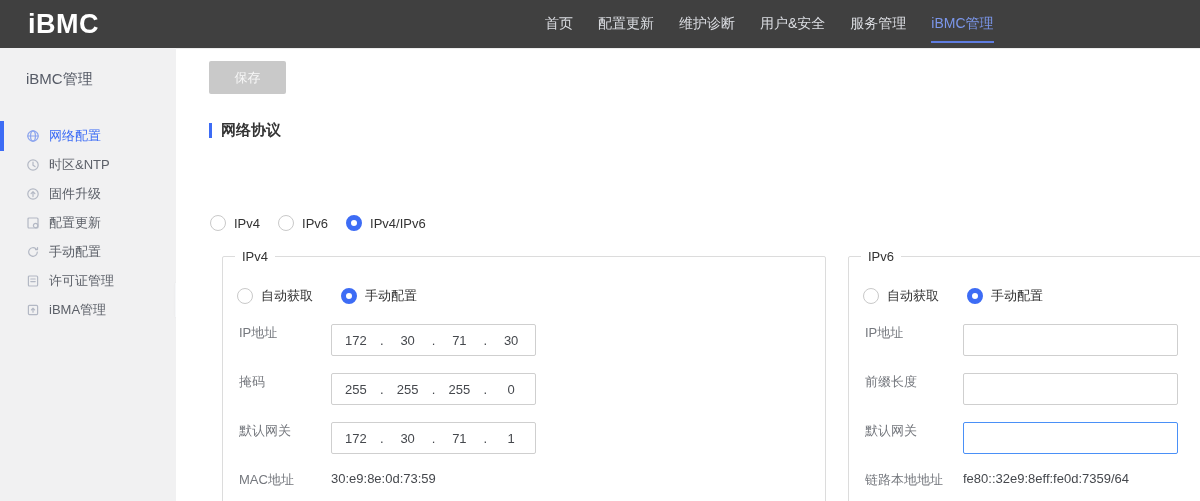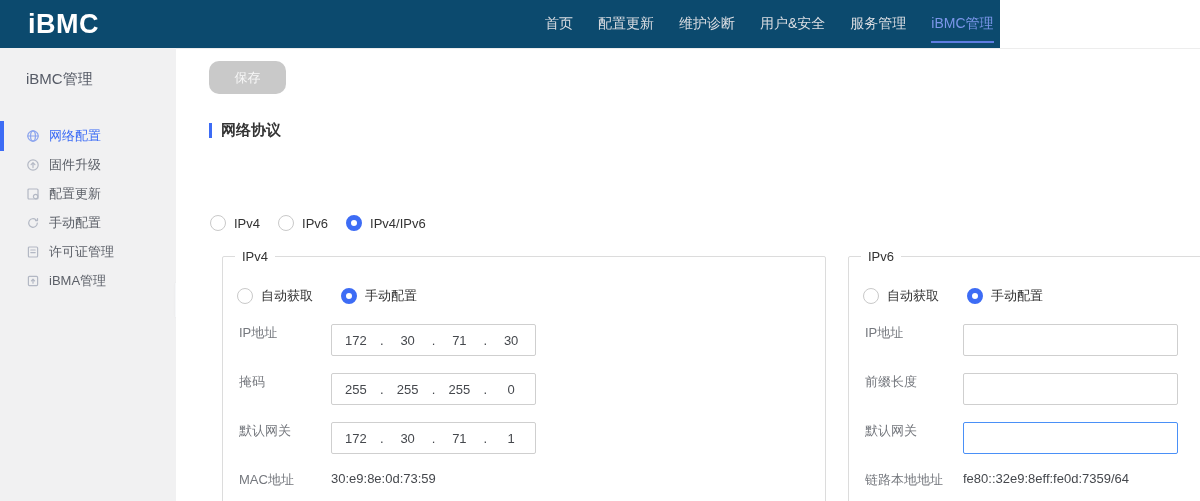--- a/index.html
+++ b/index.html
@@ -1,21 +1,21 @@
 <!DOCTYPE html>
 <html><head>
 <meta charset="utf-8">
 <style>
   * { margin:0; padding:0; box-sizing:border-box; }
   html,body { width:1200px; height:501px; overflow:hidden; background:#fff;
               font-family:"Liberation Sans","DejaVu Sans",sans-serif; }
 
   
-  .navbar { position:absolute; left:0; top:0; width:1000px; height:48px;
-            background:#0c4a6e; display:flex; align-items:center; z-index:5; }
+  .navbar { position:absolute; left:0; top:0; width:1200px; height:48px;
+            background:#404040; display:flex; align-items:center; z-index:5; }
   .logo { margin-left:28px; font-size:27px; font-weight:bold; color:#ffffff; letter-spacing:0.5px; }
   .nav-menu { position:absolute; left:545px; top:0; height:48px; display:flex; gap:25px; }
   .nav-item { position:relative; height:48px; display:flex; align-items:center;
               font-size:14px; color:#dcdee3; cursor:pointer; white-space:nowrap; }
   .nav-item.active { color:#7b96ea; }
   .nav-item.active::after { content:""; position:absolute; left:0; right:0; bottom:5px;
               height:2px; background:#5e7ce0; }
 
   
   .sidebar { position:absolute; left:0; top:48px; width:176px; height:453px;
@@ -33,21 +33,21 @@
                transform:translateY(-50%); width:4px; height:30px; background:#3d6cf5; }
   .collapse-handle { position:absolute; right:-15px; top:235px; width:16px; height:34px;
                background:#f6f7f9; border-radius:0 16px 16px 0;
                box-shadow:1px 0 3px rgba(0,0,0,0.10); display:flex; align-items:center;
                justify-content:center; color:#3d6cf5; font-size:13px; cursor:pointer; }
 
   
   .main { position:absolute; left:176px; top:48px; width:1024px; height:453px;
           background:#fff; overflow:hidden; border-top:1px solid #ededed; }
   .save-btn { position:absolute; left:33px; top:12px; width:77px; height:33px;
-          background:#c9c9c9; color:#f7f7f7; border:none; border-radius:10px;
+          background:#c9c9c9; color:#f7f7f7; border:none; border-radius:2px;
           font-size:13px; font-family:Liberation Serif, serif; }
   .section-header { position:absolute; left:33px; top:72px; display:flex; align-items:center; }
   .section-bar { width:3px; height:15px; background:#3d6cf5; margin-right:9px; }
   .section-title { font-size:15px; font-weight:bold; color:#333; }
 
   .proto-row { position:absolute; left:34px; top:166px; display:flex; gap:18px; }
   .radio-option { display:flex; align-items:center; gap:8px; cursor:pointer; }
   .radio { width:16px; height:16px; border-radius:50%; background:#fff;
            border:1px solid #c9c9c9; flex:0 0 16px; }
   .radio.checked { border:5px solid #3d6cf5; }
@@ -100,20 +100,29 @@
       <span class="sicon">
         <svg viewBox="0 0 14 14">
             <circle cx="7" cy="7" r="5.2"></circle>
             <ellipse cx="7" cy="7" rx="2.4" ry="5.2"></ellipse>
             <path d="M1.8 7h10.4"></path>
           </svg>
       </span>
       <span>网络配置</span>
     </div>
 
+    <div class="side-item">
+      <span class="sicon">
+        <svg viewBox="0 0 14 14">
+            <circle cx="7" cy="7" r="5.2"></circle>
+            <path d="M7 4v3.2L9 8.6"></path>
+          </svg>
+      </span>
+      <span>时区&amp;NTP</span>
+    </div>
 
     <div class="side-item">
       <span class="sicon">
         <svg viewBox="0 0 14 14">
             <circle cx="7" cy="7" r="5.2"></circle>
             <path d="M7 9.6V4.8M5.1 6.6L7 4.7l1.9 1.9"></path>
           </svg>
       </span>
       <span>固件升级</span>
     </div>

